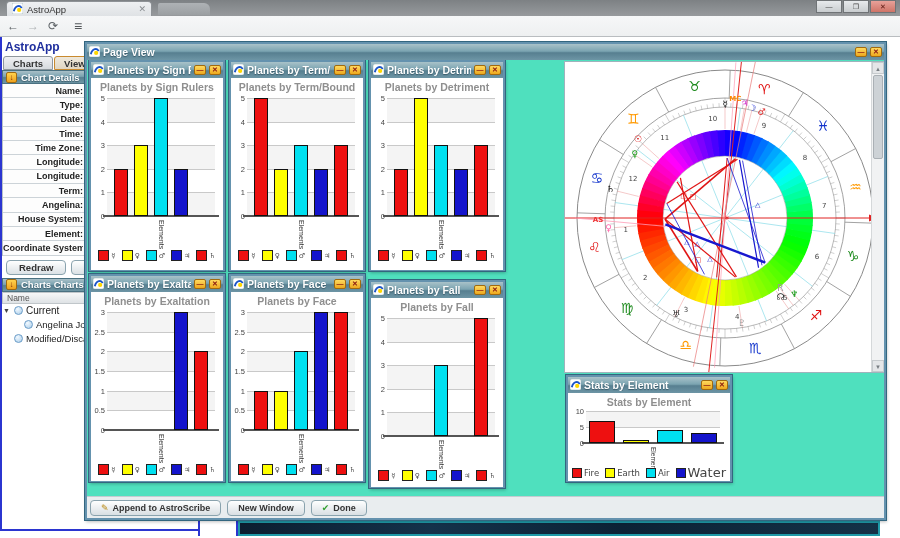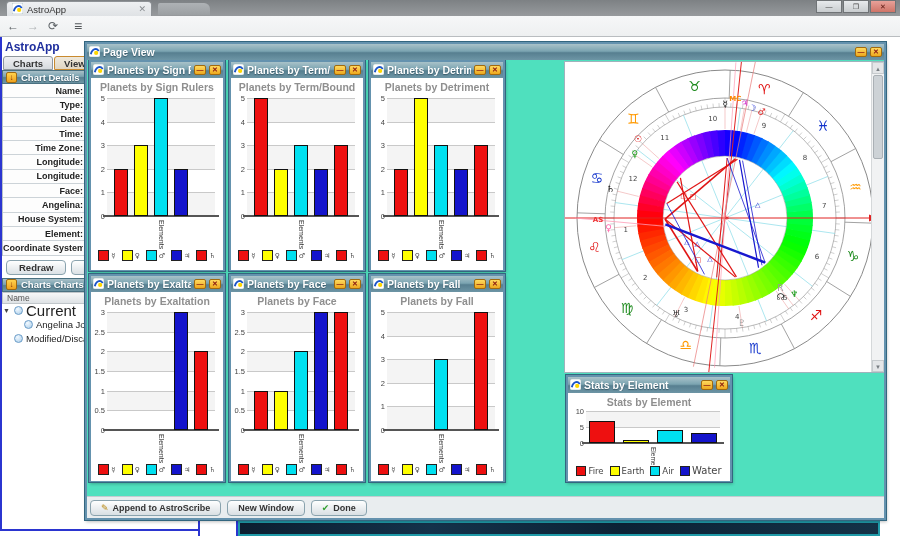--- a/index.html
+++ b/index.html
@@ -190,21 +190,21 @@
         </div>
         <div class="frow">
           <div class="flabel">Longitude:</div>
           <div class="fvalue">11</div>
         </div>
         <div class="frow">
           <div class="flabel">Longitude:</div>
           <div class="fvalue">34</div>
         </div>
         <div class="frow">
-          <div class="flabel">Face:</div>
+          <div class="flabel">Term:</div>
           <div class="fvalue">Lo</div>
         </div>
         <div class="frow">
           <div class="flabel">Angelina:</div>
           <div class="fvalue">Un</div>
         </div>
         <div class="frow">
           <div class="flabel">House System:</div>
           <div class="fvalue">Pl</div>
         </div>
@@ -223,21 +223,21 @@
       </div>
     <div class="panel-header">
       <span class="ph-ic">↓</span>
       <span class="ph-t">Charts Charts</span>
     </div>
     <div id="name-colhdr">Name</div>
     <div id="tree">
         <div class="tree-row">
           <div class="tw">▼</div>
           <div class="tree-ic"></div>
-          <div style="font-size: 15px;">Current</div>
+          <div style="font-size: 10px;">Current</div>
         </div>
         <div class="tree-row" style="padding-left: 22px;">
           <div class="tree-ic"></div>
           <div style="font-size: 9.5px;">Angelina Jolie</div>
         </div>
         <div class="tree-row">
           <div class="tw"></div>
           <div class="tree-ic"></div>
           <div style="font-size: 9.5px;">Modified/Discard</div>
         </div>
@@ -885,21 +885,21 @@
                 <div class="leg-sw" style="background: rgb(20, 20, 204); width: 11px; height: 11px;"></div>
                 <div class="leg-tx glyph" style="font-size: 7px;">♃</div>
               </div>
               <div class="leg-item">
                 <div class="leg-sw" style="background: rgb(238, 16, 16); width: 11px; height: 11px;"></div>
                 <div class="leg-tx glyph" style="font-size: 7px;">♄</div>
               </div>
             </div>
           </div>
         </div>
-        <div class="twin" style="left: 282px; top: 214px; width: 136px; height: 208px;">
+        <div class="twin" style="left: 282px; top: 220px; width: 136px; height: 208px;">
           <div class="twin-tb">
             <div><svg viewBox="0 0 12 12" width="11" height="11">
                 <rect width="12" height="12" rx="2" fill="#fff" stroke="#8aa" stroke-width="0.5"></rect>
                 <path d="M2 9 C3.5 2.5, 9 2, 10.5 5.5" stroke="#1c54c8" fill="none" stroke-width="2"></path>
                 <circle cx="7.8" cy="7.6" r="2.3" fill="#ffd700"></circle>
               </svg></div>
             <div class="tt">Planets by Fall</div>
             <div class="tb-btn">—</div>
             <div class="tb-btn">✕</div>
           </div>
@@ -989,20 +989,20 @@
               <div class="leg-item">
                 <div class="leg-sw" style="background: rgb(255, 255, 0); width: 10px; height: 10px;"></div>
                 <div class="leg-tx glyph" style="font-size: 8.5px;">Earth</div>
               </div>
               <div class="leg-item">
                 <div class="leg-sw" style="background: rgb(0, 224, 240); width: 10px; height: 10px;"></div>
                 <div class="leg-tx glyph" style="font-size: 8.5px;">Air</div>
               </div>
               <div class="leg-item">
                 <div class="leg-sw" style="background: rgb(20, 20, 204); width: 10px; height: 10px;"></div>
-                <div class="leg-tx glyph" style="font-size: 10px;">Water</div>
+                <div class="leg-tx glyph" style="font-size: 13px;">Water</div>
               </div>
             </div>
           </div>
         </div>
       </div>
   </div>
 </div>
 
 </body></html>

